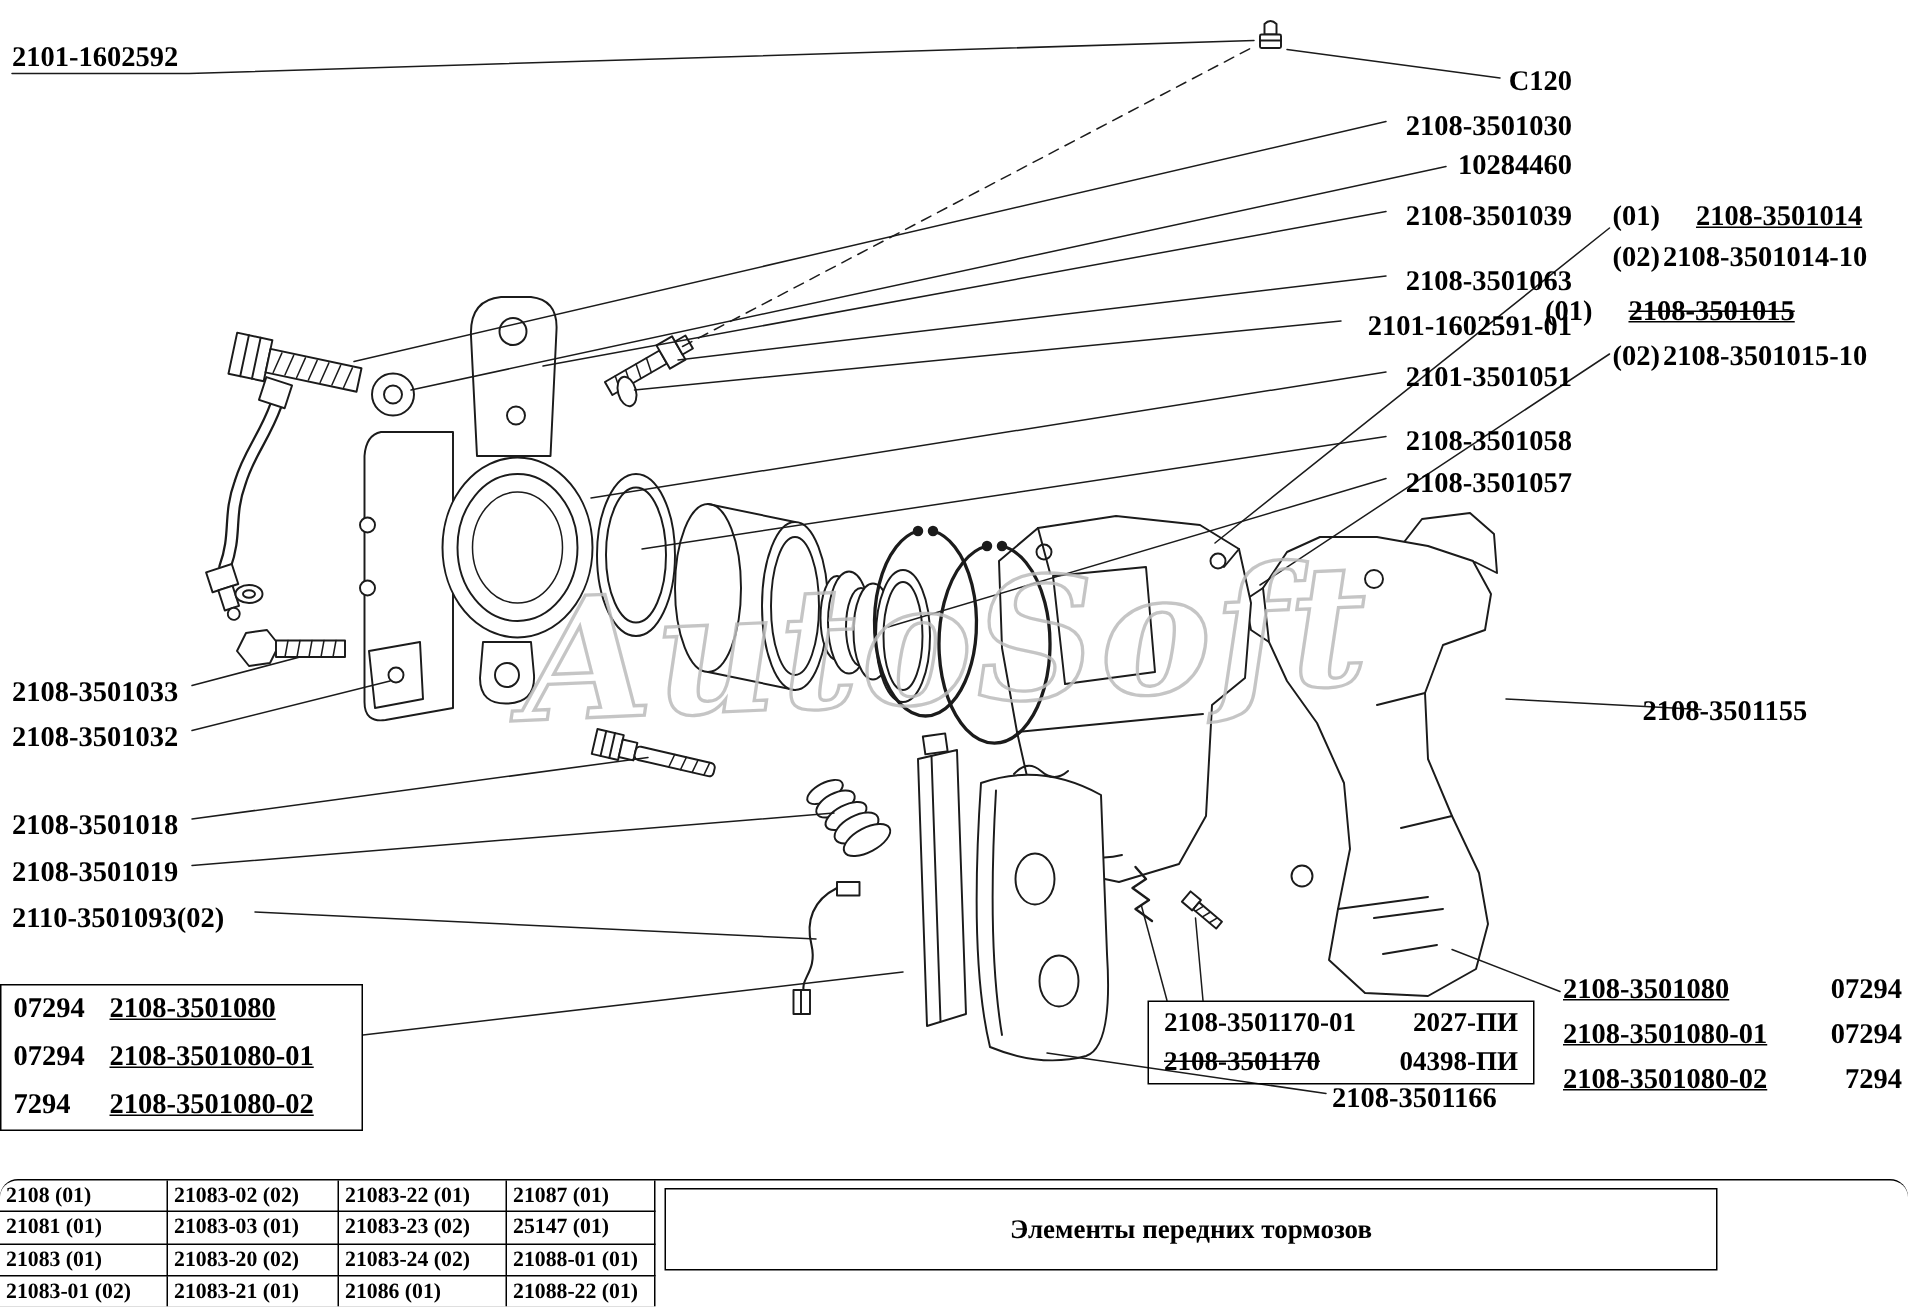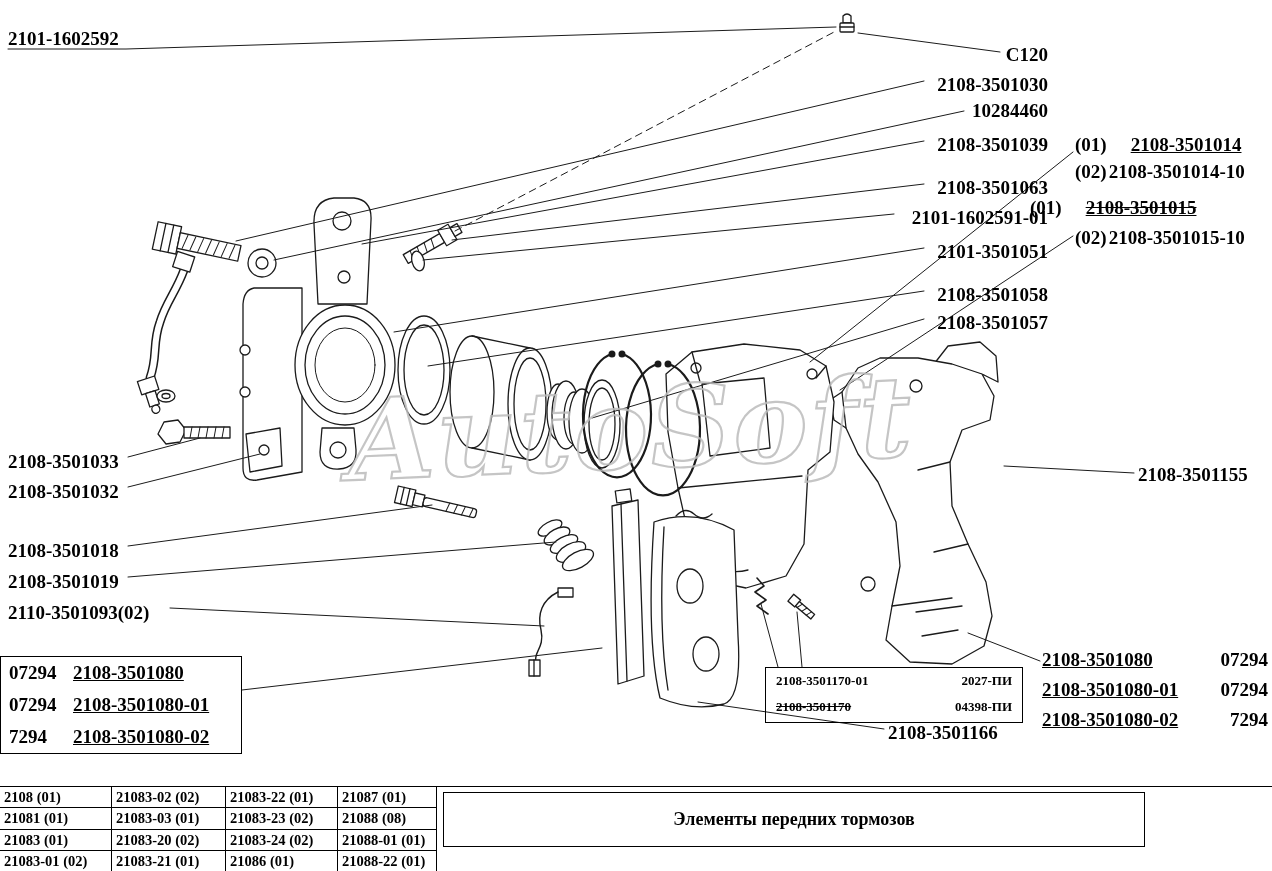--- a/index.html
+++ b/index.html
@@ -11,24 +11,24 @@
   .r{text-align:right;right:224px;}
   .ul{text-decoration:underline;}
   .lt{text-decoration:line-through;text-align:right;}
   .ullt{text-decoration:underline line-through;}
   .gapL{margin-left:24px;}
   .gapS{margin-left:2px;}
   .pbox{position:absolute;border:1.5px solid #000;box-sizing:border-box;}
   .pbox .row{display:flex;align-items:center;height:32px;
              font:bold 19px "Liberation Serif","DejaVu Serif",serif;}
   .pbox .code{width:64px;padding-left:8px;}
-  .sbox .row{height:26px;justify-content:space-between;padding:0 10px;font-size:13px;}
+  .sbox .row{height:26px;justify-content:space-between;padding:0 10px;font-size:18px;}
   .rlist{position:absolute;left:1042px;width:226px;display:flex;justify-content:space-between;
          font:bold 19px/24px "Liberation Serif","DejaVu Serif",serif;}
-  .footer{position:absolute;left:0;top:786px;width:1272px;height:85px;border-top:1.6px solid #000;box-sizing:border-box;}
+  .footer{position:absolute;left:0;top:786px;width:1272px;height:85px;border-top:1.6px solid #000;box-sizing:border-box;border-radius:12px;}
   .ftable{position:absolute;left:0;top:0;width:437px;height:85px;display:grid;
           grid-template-columns:112px 114px 112px 99px;grid-auto-rows:21.25px;}
   .ftable div{border-right:1.2px solid #000;border-bottom:1.2px solid #000;box-sizing:border-box;
               font:bold 14.5px/19px "Liberation Serif","DejaVu Serif",serif;
               padding:1px 0 0 4px;white-space:nowrap;overflow:hidden;}
   .ftitle{position:absolute;left:443px;top:5px;width:702px;height:55px;border:1.6px solid #000;
           box-sizing:border-box;display:flex;align-items:center;justify-content:center;
           font:bold 18px "Liberation Serif","DejaVu Serif",serif;}
   .fcode{position:absolute;left:1152px;top:5px;width:114px;height:55px;border:1.6px solid #000;
          box-sizing:border-box;display:flex;align-items:center;justify-content:center;
@@ -253,21 +253,21 @@
   <div class="label" style="left:1075px;top:161px">
     <span>(02)</span><span class="gapS">2108-3501014-10</span>
   </div>
   <div class="label" style="left:1030px;top:197px">
     <span>(01)</span><span class="gapL ullt">2108-3501015</span>
   </div>
   <div class="label" style="left:1075px;top:227px">
     <span>(02)</span><span class="gapS">2108-3501015-10</span>
   </div>
 
-  <div class="label" style="left:1138px;top:464px">2108-3501155</div>
+  <div class="label" style="left:1095px;top:464px">2108-3501155</div>
 
   <div class="label" style="left:8px;top:451px">2108-3501033</div>
   <div class="label" style="left:8px;top:481px">2108-3501032</div>
   <div class="label" style="left:8px;top:540px">2108-3501018</div>
   <div class="label" style="left:8px;top:571px">2108-3501019</div>
   <div class="label" style="left:8px;top:602px">2110-3501093(02)</div>
 
   <div class="pbox" style="left:0;top:656px;width:242px;height:98px">
     <div class="row">
       <span class="code">07294</span>
@@ -311,21 +311,21 @@
 
   <div class="footer">
     <div class="ftable">
       <div>2108 (01)</div>
       <div>21083-02 (02)</div>
       <div>21083-22 (01)</div>
       <div>21087 (01)</div>
       <div>21081 (01)</div>
       <div>21083-03 (01)</div>
       <div>21083-23 (02)</div>
-      <div>21088 (08)</div>
+      <div>25147 (01)</div>
       <div>21083 (01)</div>
       <div>21083-20 (02)</div>
       <div>21083-24 (02)</div>
       <div>21088-01 (01)</div>
       <div>21083-01 (02)</div>
       <div>21083-21 (01)</div>
       <div>21086 (01)</div>
       <div>21088-22 (01)</div>
     </div>
     <div class="ftitle">Элементы передних тормозов</div>

